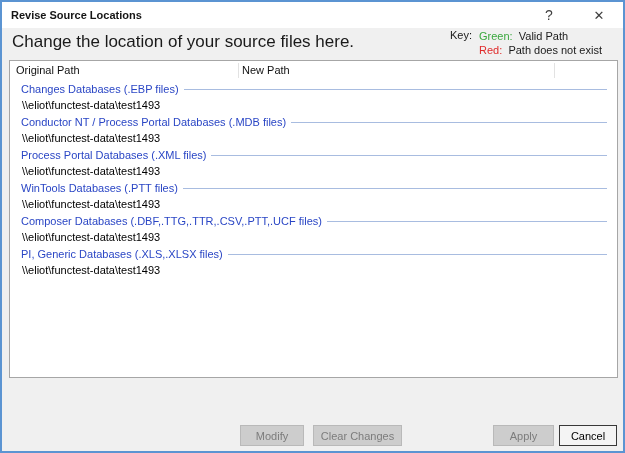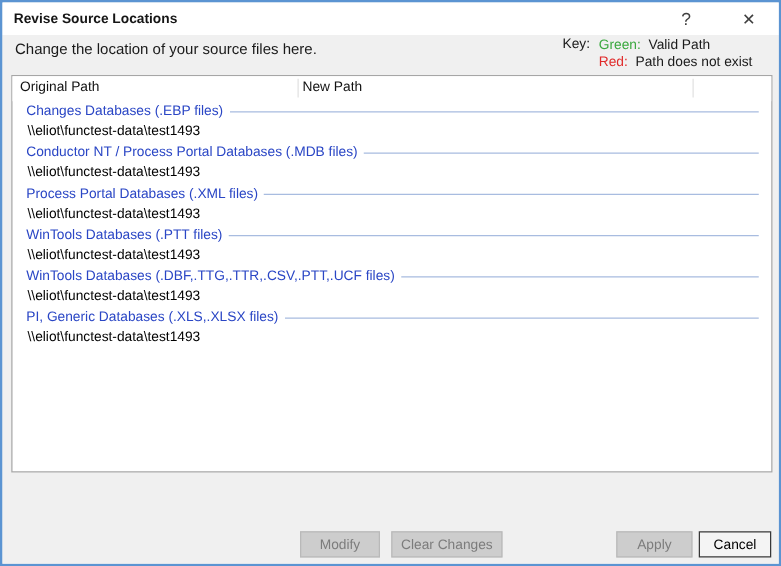--- a/index.html
+++ b/index.html
@@ -16,21 +16,21 @@
   }
   .title { font-size:11px; font-weight:600; color:#151515; padding-left:9px; }
   .tb-btn {
     position:absolute; top:0; width:32px; height:26px;
     display:flex; align-items:center; justify-content:center;
     font-size:13px; color:#404040; cursor:default;
   }
   .tb-help { right:58px; font-size:14px; }
   .tb-close { right:8px; }
   .client { position:absolute; top:26px; left:0; right:0; bottom:0; background:#f0f0f0; }
-  .instruction { position:absolute; left:10px; top:4px; font-size:12px; color:#1a1a1a; }
+  .instruction { position:absolute; left:10px; top:4px; font-size:17px; color:#1a1a1a; }
   .key-area { position:absolute; left:448px; top:1px; display:flex; font-size:11px; color:#1a1a1a; }
   .key-label { margin-right:7px; }
   .key-line { line-height:14px; white-space:pre; }
   .key-green { color:#3aa83e; }
   .key-red { color:#e02b2b; }
   .listview {
     position:absolute; left:7px; top:32px; width:609px; height:318px;
     background:#ffffff; border:1px solid #a6a6a6;
   }
   .lv-header { position:absolute; top:0; left:0; right:0; height:20px; background:#ffffff; }
@@ -127,21 +127,21 @@
         <div class="group">
           <div class="category-row">
             <span class="cat-label">WinTools Databases (.PTT files)</span>
             <span class="cat-rule"></span>
           </div>
           <div class="path-row">\\eliot\functest-data\test1493</div>
         </div>
 
         <div class="group">
           <div class="category-row">
-            <span class="cat-label">WinTools Databases (.DBF,.TTG,.TTR,.CSV,.PTT,.UCF files)</span>
+            <span class="cat-label">Composer Databases (.DBF,.TTG,.TTR,.CSV,.PTT,.UCF files)</span>
             <span class="cat-rule"></span>
           </div>
           <div class="path-row">\\eliot\functest-data\test1493</div>
         </div>
 
         <div class="group">
           <div class="category-row">
             <span class="cat-label">PI, Generic Databases (.XLS,.XLSX files)</span>
             <span class="cat-rule"></span>
           </div>

